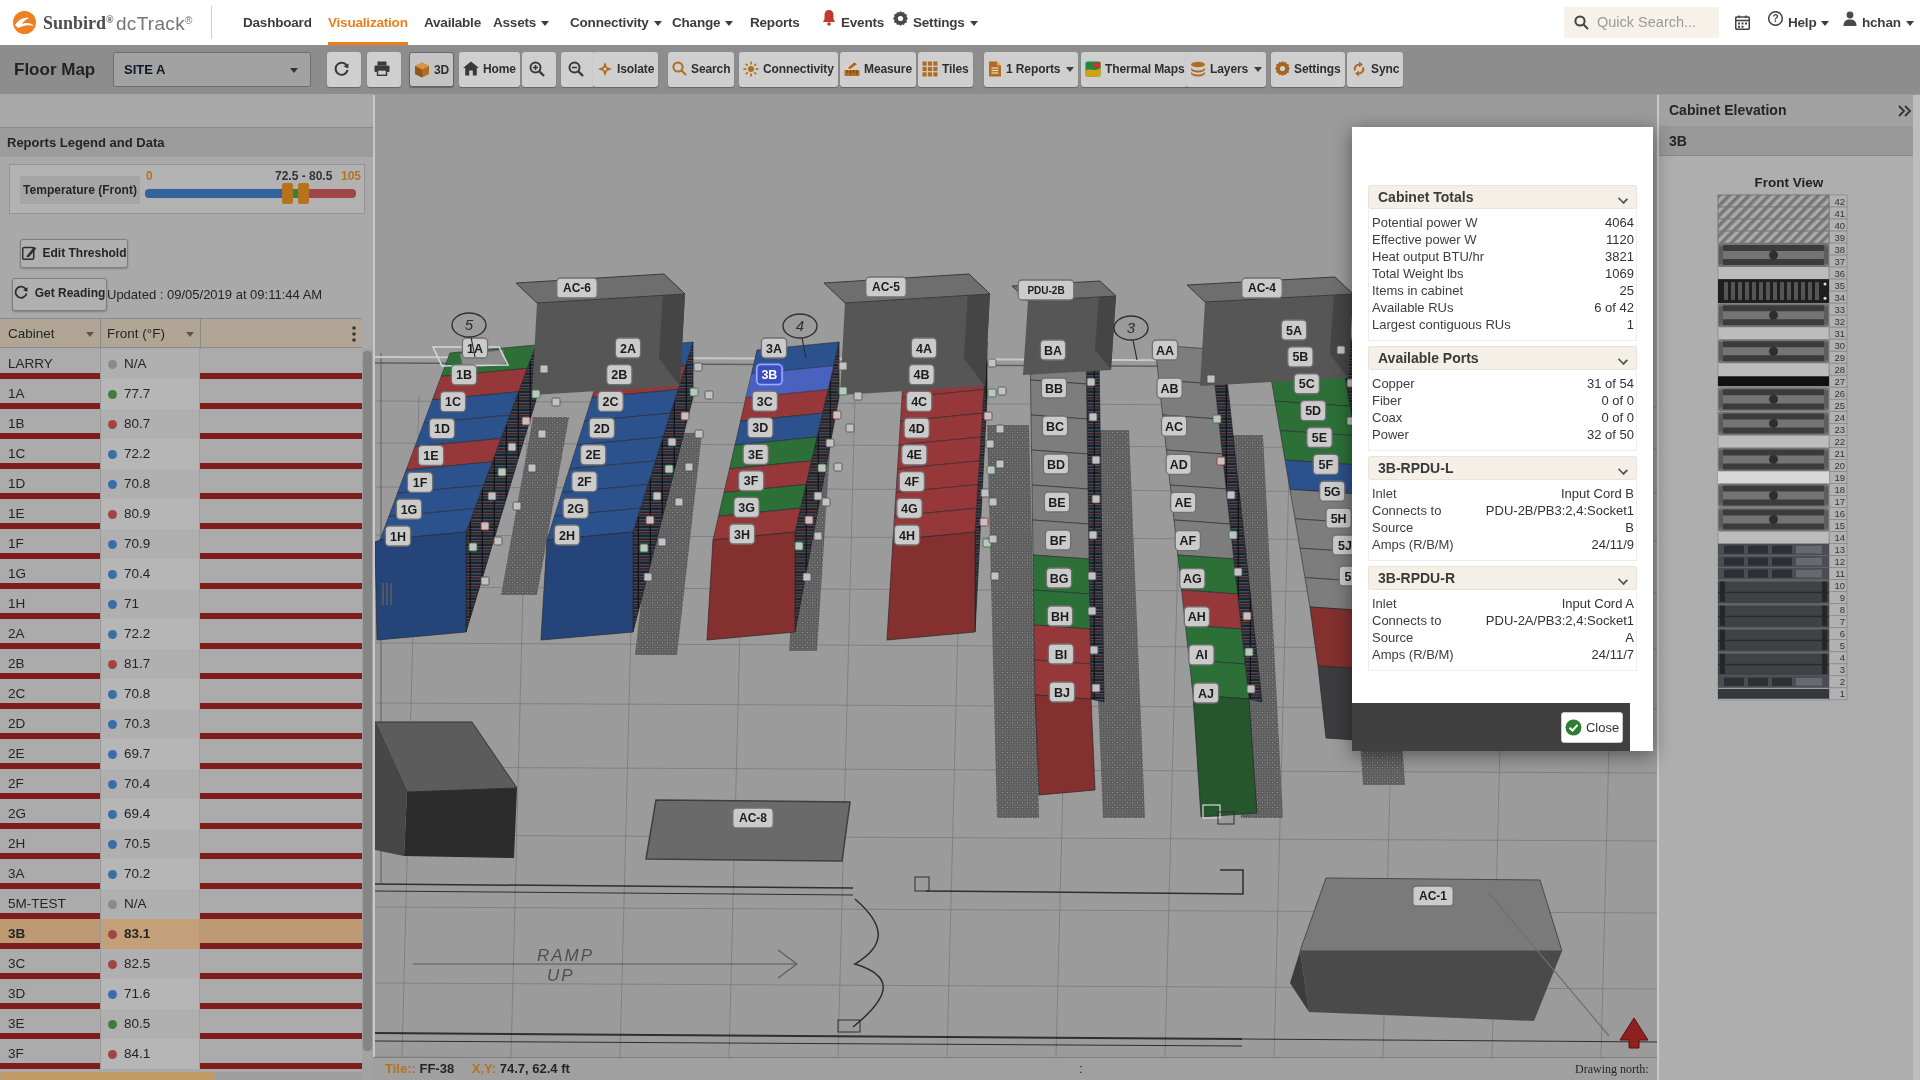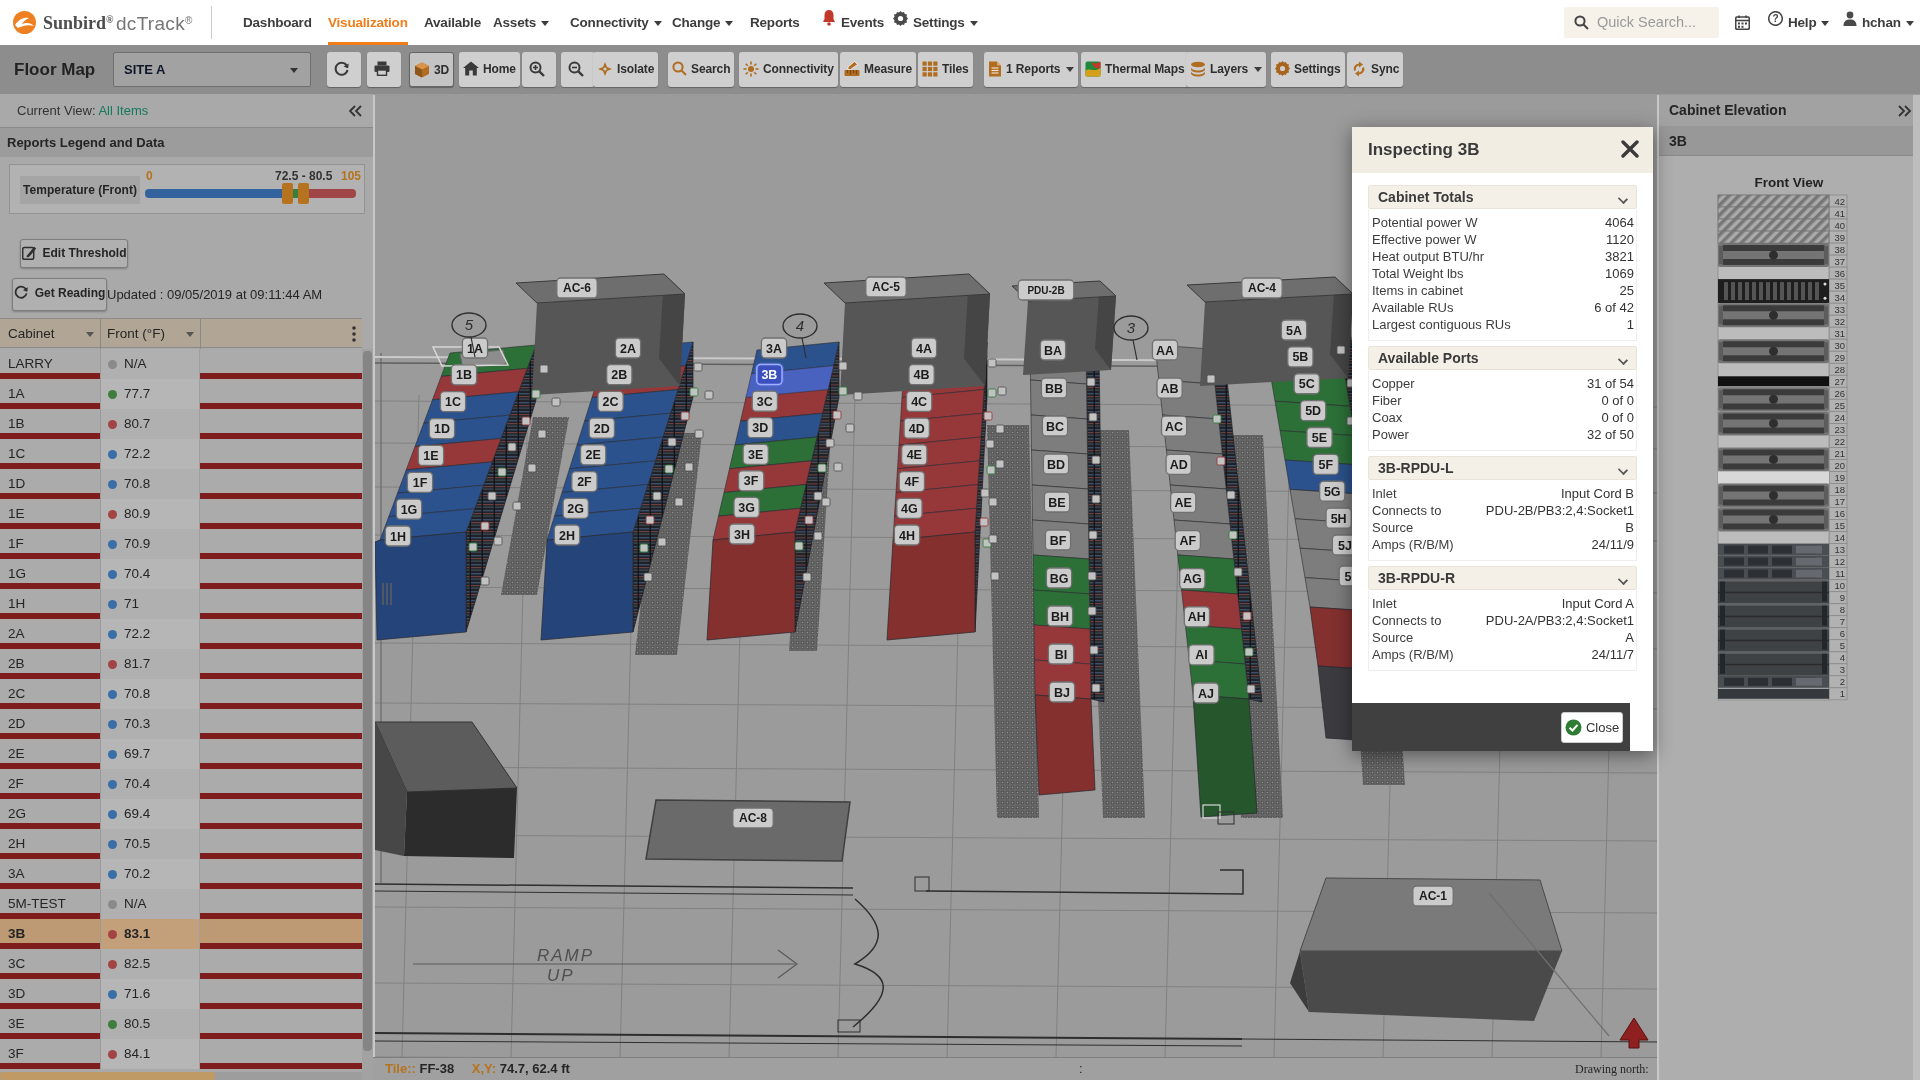--- a/index.html
+++ b/index.html
@@ -225,25 +225,20 @@
         <path d="M7.5 0 L9 1.5 L11 1 L11.8 3 L14 3.5 L13.5 5.8 L15 7.5 L13.5 9.2 L14 11.5 L11.8 12 L11 14 L9 13.5 L7.5 15 L6 13.5 L4 14 L3.2 12 L1 11.5 L1.5 9.2 L0 7.5 L1.5 5.8 L1 3.5 L3.2 3 L4 1 L6 1.5 Z" fill="#a8641c"></path>
         <circle cx="7.5" cy="7.5" r="2.6" fill="#cfcfcf"></circle>
       </svg>Settings</div>
   <div class="tbtn" style="left:1347px;"><svg width="16" height="16" viewBox="0 0 16 16">
         <path d="M3 10 A 5.5 5.5 0 0 1 8 2.5 L8 0.5 L12 3.5 L8 6.5 L8 4.5 A 3.5 3.5 0 0 0 5 9 Z" fill="#b06c20"></path>
         <path d="M13 6 A 5.5 5.5 0 0 1 8 13.5 L8 15.5 L4 12.5 L8 9.5 L8 11.5 A 3.5 3.5 0 0 0 11 7 Z" fill="#b06c20"></path>
       </svg>Sync</div>
 </div>
 
 <div id="lpanel">
-  <div id="cview"><span style="padding-left:17px;">Current View:</span> <b>All Items</b>
-    <svg width="14" height="12" style="position:absolute;right:10px;top:10px;">
-        <path d="M6 1 L1 6 L6 11 M12 1 L7 6 L12 11" fill="none" stroke="#333" stroke-width="1.8"></path>
-      </svg>
-  </div>
   <div id="legendhdr">Reports Legend and Data</div>
   <div id="tempbox">
     <div id="templabel">Temperature (Front)</div>
     <div class="track" style="left:135px;width:144px;background:#32639c;border-radius:4px 0 0 4px;"></div>
     <div class="track" style="left:279px;width:19px;background:#37803c;"></div>
     <div class="track" style="left:298px;width:48px;background:#a04548;border-radius:0 4px 4px 0;"></div>
     <div style="position:absolute;left:272px;width:11px;top:18px;height:21px;background:#b5731f;border-radius:2px;"></div>
     <div style="position:absolute;left:288px;width:11px;top:18px;height:21px;background:#b5731f;border-radius:2px;"></div>
     <div class="orange" style="position:absolute;left:136px;top:4px;font-size:12px;">0</div>
     <div style="position:absolute;left:265px;top:4px;font-size:12px;color:#333;font-weight:bold;">72.5 - 80.5</div>
@@ -1185,26 +1180,20 @@
           <rect x="113" y="582.8" width="20" height="8.0" fill="#2c2f33"></rect>
           <rect x="137" y="582.8" width="20" height="8.0" fill="#2c2f33"></rect>
           <rect x="137" y="582.8" width="26" height="8.0" fill="#666a70"></rect>
         </g>
         <rect x="59" y="593.8" width="111" height="10.0" fill="#35383c"></rect>
       </svg></div>
   <div id="rscroll"></div>
 </div>
 
 <div id="popup">
-  <div id="phdr">
-      <div class="t">Inspecting 3B</div>
-    <svg class="xclose" viewBox="0 0 18 18">
-        <path d="M2 2 L16 16 M16 2 L2 16" stroke="#3a3a3a" stroke-width="3.4" stroke-linecap="round"></path>
-      </svg>
-  </div>
   <div class="sect" style="top:58px;">
     <div class="shdr">Cabinet Totals<span class="schev"></span></div>
     <div class="sbody">
       <div class="prow"><span style="margin-left:3px;">Potential power W</span><span class="v">4064</span></div>
       <div class="prow"><span style="margin-left:3px;">Effective power W</span><span class="v">1120</span></div>
       <div class="prow"><span style="margin-left:3px;">Heat output BTU/hr</span><span class="v">3821</span></div>
       <div class="prow"><span style="margin-left:3px;">Total Weight lbs</span><span class="v">1069</span></div>
       <div class="prow"><span style="margin-left:3px;">Items in cabinet</span><span class="v">25</span></div>
       <div class="prow"><span style="margin-left:3px;">Available RUs</span><span class="v">6 of 42</span></div>
       <div class="prow"><span style="margin-left:3px;">Largest contiguous RUs</span><span class="v">1</span></div>

